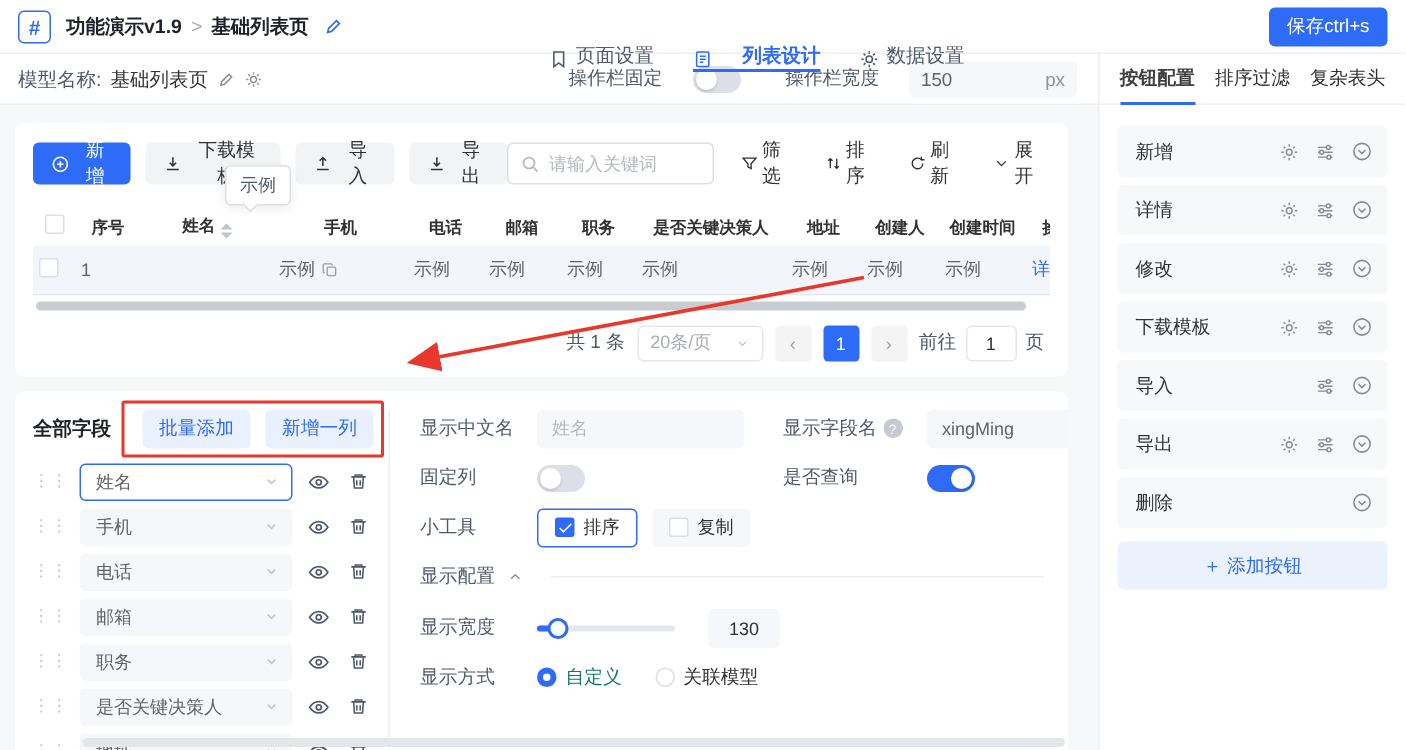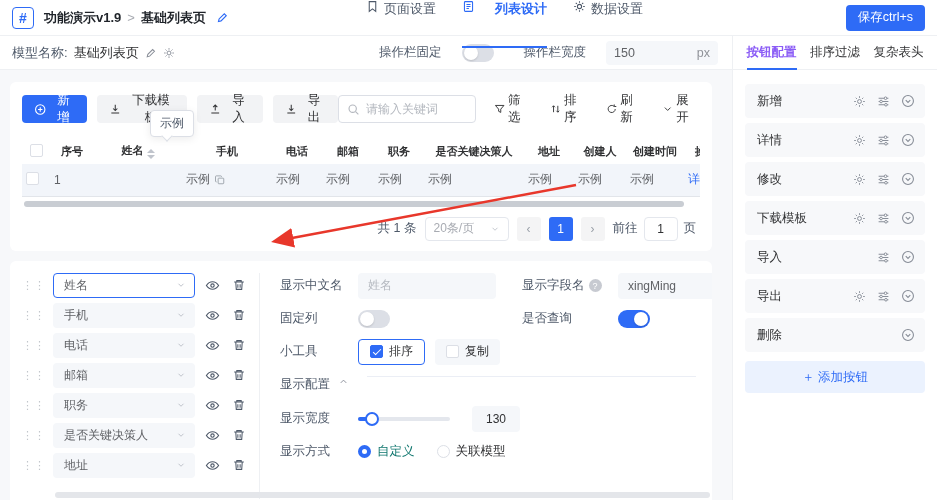--- a/index.html
+++ b/index.html
@@ -11,42 +11,42 @@
   
   .header { height:36px; display:flex; align-items:center; padding:0 12px;
     background:#fff; border-bottom:1px solid #eef0f3; position:relative; z-index:5; }
   .logo { width:22px; height:22px; border:1.5px solid #2e6bf6; border-radius:4px;
     color:#2e6bf6; font-weight:bold; font-size:14px; display:flex; align-items:center;
     justify-content:center; margin-right:10px; }
   .crumb { display:flex; align-items:center; gap:6px; font-size:13px; color:#1f2329; font-weight:600;}
   .crumb .sep { color:#a8abb2; font-weight:400; }
   .crumb .edit { margin-left:4px; }
   .htabs { position:absolute; left:366px; top:0; height:36px; display:flex; gap:26px; }
-  .htab { height:48px; display:flex; align-items:flex-start; gap:5px; font-size:13px;
+  .htab { height:48px; display:flex; align-items:flex-end; gap:5px; font-size:13px;
     color:#4e5969; cursor:pointer; border-bottom:2px solid transparent; }
   .htab.active { color:#2e6bf6; border-bottom-color:#2e6bf6; font-weight:600;gap:20px; }
   .save-btn { margin-left:auto; background:#2e6bf6; color:#fff; border:none; border-radius:4px;
     height:26px; padding:0 12px; font-size:12.5px; cursor:pointer; }
 
   
   .subbar { height:34px; display:flex; }
   .subbar-left { width:732px; display:flex; align-items:center; padding:0 14px 0 12px;
     border-bottom:1px solid #eef0f3; }
   .model-name { font-size:13px; color:#4e5969; display:flex; align-items:center; gap:6px; }
   .model-name b { color:#303133; font-weight:400; }
   .subbar-controls { margin-left:auto; display:flex; align-items:center; gap:20px; font-size:12.5px; color:#4e5969; }
   .width-box { width:112px; height:24px; background:#f5f7fa; border-radius:4px; display:flex;
     align-items:center; padding:0 8px; }
   .width-box input { border:none; background:transparent; width:60px; font-size:12.5px; color:#606266; outline:none; }
   .width-box .unit { margin-left:auto; color:#909399; }
   .sb-tabs { width:205px; border-left:1px solid #eef0f3; border-bottom:1px solid #eef0f3;
     display:flex; justify-content:space-evenly; }
   .sb-tab { height:34px; display:flex; align-items:center; font-size:12.5px; color:#303133;
     cursor:pointer; border-bottom:2px solid transparent; }
-  .sb-tab.active { color:#8b5cf6; font-weight:700; border-bottom-color:#2e6bf6; }
+  .sb-tab.active { color:#404040; font-weight:700; border-bottom-color:#2e6bf6; }
 
   
   .page-body { display:flex; height:430px; }
   .main { width:732px; background:#f7f8fa; position:relative; }
   .sidebar { width:205px; background:#fff; border-left:1px solid #eef0f3; padding:14px 12px 0; }
 
   
   .card { background:#fff; border-radius:6px; }
   .card1 { margin:12px 20px 0 10px; padding:10px 12px 6px; position:relative; }
   .toolbar { display:flex; align-items:center; }
@@ -127,21 +127,21 @@
   .toggle.on { background:#2e6bf6; } .toggle.on::after { left:16px; }
   .cfg-field1 { width:138px; display:flex; }
   .chip { display:inline-flex; align-items:center; gap:6px; height:26px; padding:0 11px;
     border-radius:4px; font-size:12px; color:#303133; cursor:pointer; }
   .chip.active { border:1px solid #2e6bf6; background:#fff; }
   .chip.plain { background:#f5f7fa; margin-left:10px; }
   .cbx { width:13px; height:13px; border:1px solid #dcdfe6; border-radius:2px; background:#fff; position:relative; }
   .cbx.checked { background:#2e6bf6; border-color:#2e6bf6; }
   .cbx.checked::after { content:''; position:absolute; left:4px; top:1px; width:3px; height:7px;
     border:solid #fff; border-width:0 1.5px 1.5px 0; transform:rotate(45deg); }
-  .section-head { display:flex; align-items:flex-start; gap:8px; margin:2px 0 13px; }
+  .section-head { display:flex; align-items:center; gap:8px; margin:2px 0 13px; }
   .section-title { font-size:12.5px; color:#4e5969; }
   .hr { flex:1; height:1px; background:#ebeef5; margin-left:10px; }
   .color-input { width:138px; height:26px; background:#f5f7fa; border-radius:4px; display:flex;
     align-items:center; padding:0 8px; cursor:pointer; }
   .color-input.v2 { width:126px; }
   .checker { width:14px; height:14px; border-radius:2px; background-color:#fff;
     background-image:linear-gradient(45deg,#cfd3d9 25%,transparent 25%,transparent 75%,#cfd3d9 75%),
                      linear-gradient(45deg,#cfd3d9 25%,transparent 25%,transparent 75%,#cfd3d9 75%);
     background-size:8px 8px; background-position:0 0,4px 4px; }
   .slider { width:92px; height:4px; background:#e4e7ed; border-radius:2px; position:relative; cursor:pointer;}
@@ -388,20 +388,28 @@
           <div class="goto">
             <span>前往</span>
             <input value="1" style="">
             <span>页</span>
           </div>
         </div>
       </div>
 
       <div class="card card2">
         <div class="fields-col">
+          <div class="fields-head">
+            <span class="fields-title">全部字段</span>
+            <div class="fields-head-buttons">
+              <div class="red-annotation"></div>
+              <button class="mini-btn">批量添加</button>
+              <button class="mini-btn">新增一列</button>
+            </div>
+          </div>
           <div id="field-list">
   <div class="field-row selected">
     <span class="drag">⋮⋮</span>
     <div class="field-select">
       <span class="fs-label">姓名</span>
       <span class="fs-caret">
         <svg width="10" height="10" viewBox="0 0 16 16" fill="none" stroke="#c0c4cc" stroke-width="1.6">
                       <path d="M4 6l4 4 4-4"></path>
                     </svg>
       </span>

